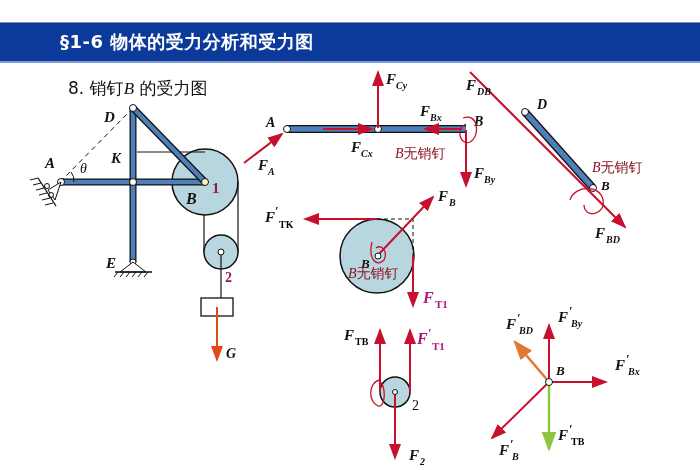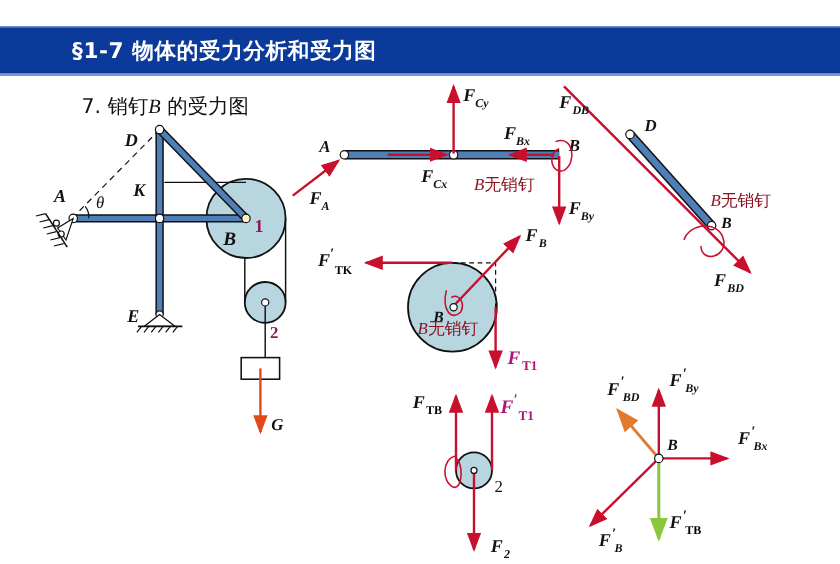--- a/index.html
+++ b/index.html
@@ -10,23 +10,23 @@
   .subtitle i{font-family:"Liberation Serif",serif;}
   svg{position:absolute;left:0;top:0;}
   .lbl{font-family:"Liberation Serif",serif;font-style:italic;font-weight:bold;fill:#111;}
   .num{font-family:"Liberation Serif",serif;font-weight:bold;fill:#8a1a5a;}
   .note{font-family:"DejaVu Sans",sans-serif;fill:#8a1420;}
 </style>
 </head>
 <body>
 
 <div class="header">
-  <div class="header-title">§1-7 物体的受力分析和受力图</div>
+  <div class="header-title">§1-6 物体的受力分析和受力图</div>
 </div>
-<div class="subtitle"><span>7. 销钉</span><i>B</i><span> 的受力图</span></div>
+<div class="subtitle"><span>8. 销钉</span><i>B</i><span> 的受力图</span></div>
 
 <svg width="700" height="470" viewBox="0 0 700 470">
   <defs>
     <marker id="ar" markerWidth="8" markerHeight="8" refX="7" refY="4" orient="auto">
         <path d="M0,1 L8,4 L0,7 z" fill="#c8102e"></path>
       </marker>
     <marker id="ao" markerWidth="8" markerHeight="8" refX="7" refY="4" orient="auto">
         <path d="M0,1 L8,4 L0,7 z" fill="#e07a30"></path>
       </marker>
     <marker id="ag" markerWidth="8" markerHeight="8" refX="7" refY="4" orient="auto">

